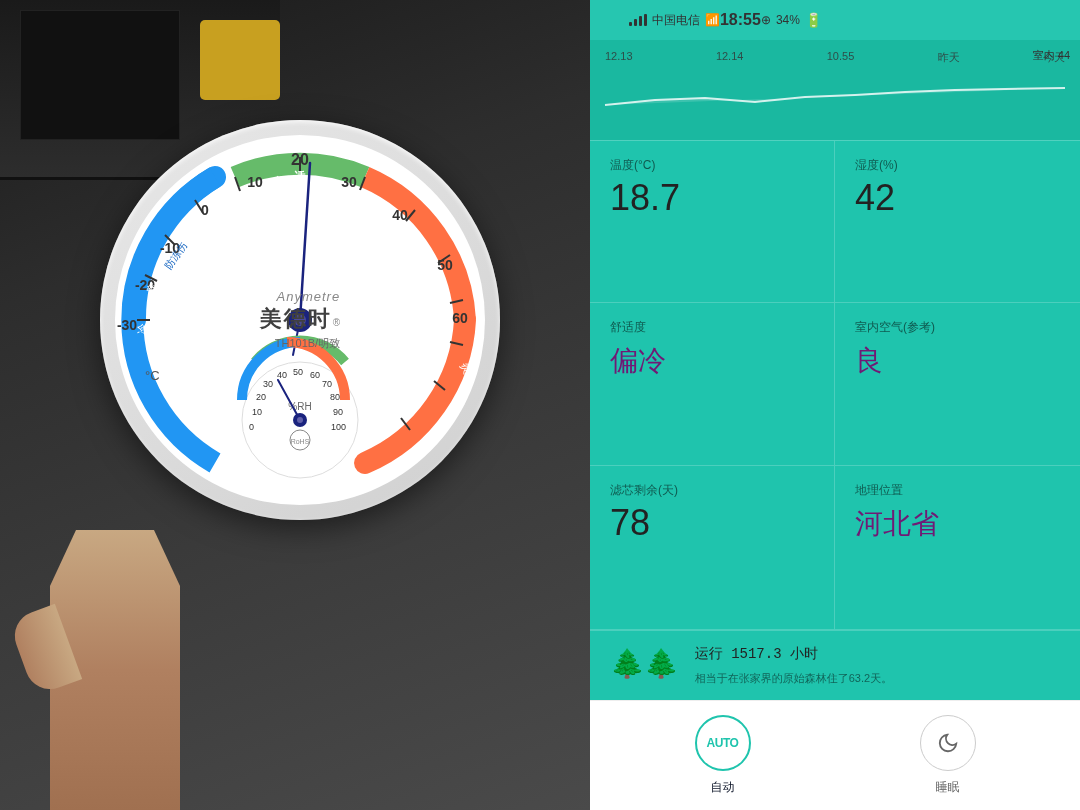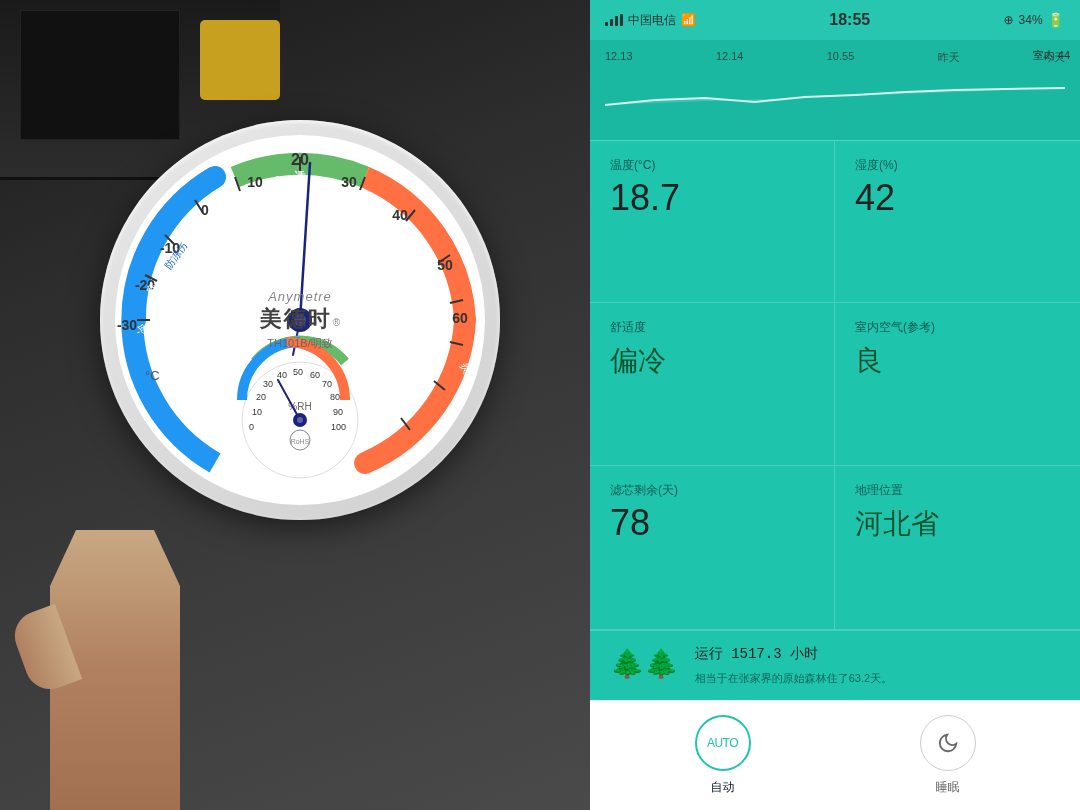--- a/index.html
+++ b/index.html
@@ -128,21 +128,21 @@
       position: absolute;
       top: 0;
       left: 0;
       width: 100%;
       height: 100%;
     }
 
     
     .gauge-center {
       position: absolute;
-      text-align: center;
+      text-align: right;
       top: 50%;
       left: 50%;
       transform: translate(-50%, -50%);
       z-index: 10;
     }
 
     .brand-en {
       font-size: 13px;
       color: #888;
       font-style: italic;
@@ -175,22 +175,22 @@
       display: flex;
       flex-direction: column;
     }
 
     
     .status-bar {
       height: 40px;
       background: #26c6b0;
       display: flex;
       align-items: center;
-      justify-content: space-between;
       padding: 0 15px;
+      margin-left: 24px;
     }
 
     .status-left {
       display: flex;
       align-items: center;
       gap: 5px;
       font-size: 12px;
       color: #333;
       font-weight: 500;
     }
@@ -285,21 +285,21 @@
     .data-value {
       font-size: 36px;
       font-weight: 300;
       color: #222;
       line-height: 1;
     }
 
     .data-value-text {
       font-size: 28px;
       font-weight: 400;
-      color: #14532d;
+      color: #701a75;
     }
 
     
     .running-section {
       background: #1fc4ad;
       padding: 14px 20px;
       border-top: 1px solid rgba(255,255,255,0.2);
       display: flex;
       align-items: flex-start;
       gap: 15px;
@@ -556,21 +556,21 @@
       <div class="running-text-main">运行 1517.3 小时</div>
       <div class="running-text-sub">相当于在张家界的原始森林住了63.2天。</div>
     </div>
   </div>
 
   <div class="controls-bar">
 
 
     <div class="control-btn">
       <div class="btn-circle active">
-        <span style="font-size:12px; font-weight:normal; color:#1fc4ad; letter-spacing:-0.5px;text-align:right;">AUTO</span>
+        <span style="font-size:12px; font-weight:bold; color:#1fc4ad; letter-spacing:-0.5px;text-align:right;">AUTO</span>
       </div>
       <span class="btn-label active">自动</span>
     </div>
 
     <div class="control-btn">
       <div class="btn-circle">
         <svg width="22" height="22" viewBox="0 0 24 24">
           <path d="M21 12.79A9 9 0 1 1 11.21 3 7 7 0 0 0 21 12.79z" fill="none" stroke="#666" stroke-width="2"></path>
         </svg>
       </div>

